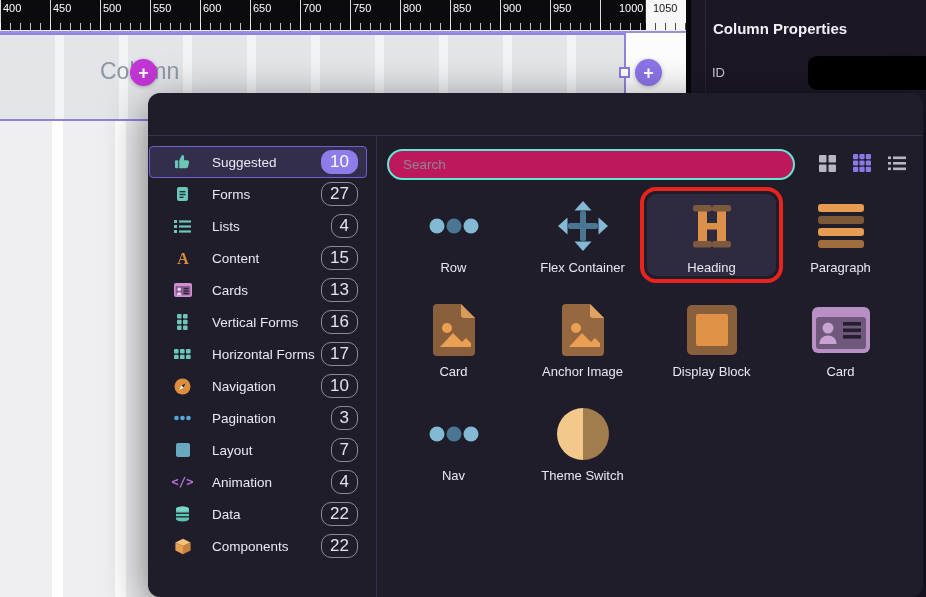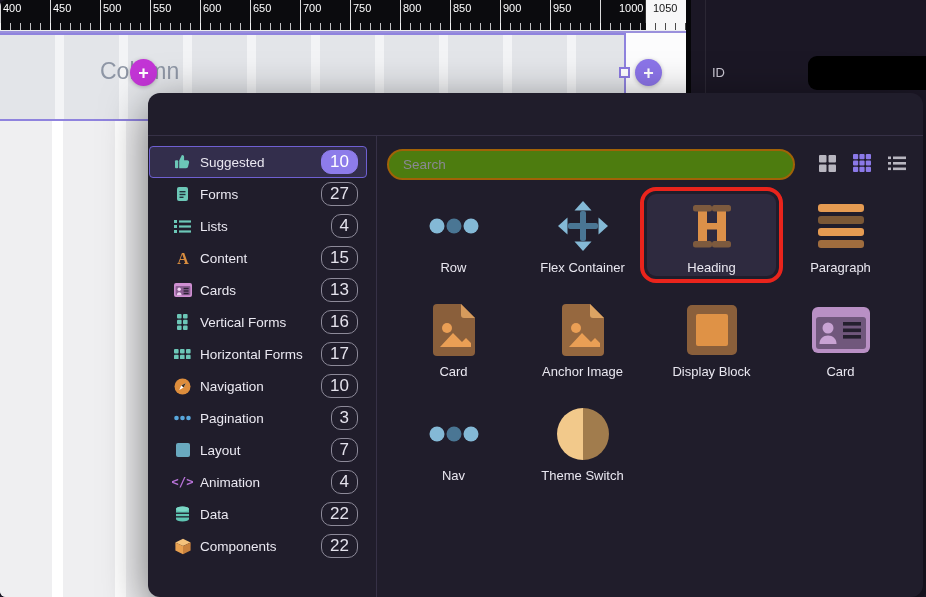--- a/index.html
+++ b/index.html
@@ -1,18 +1,18 @@
 <!DOCTYPE html>
 <html><head>
 <meta charset="utf-8">
 <style>
   * { margin:0; padding:0; box-sizing:border-box; }
   html,body { width:926px; height:597px; overflow:hidden; background:#1b1725;
               font-family:"Liberation Sans", sans-serif; }
-  #stage { position:relative; width:926px; height:597px; overflow:hidden;border-radius:6px; }
+  #stage { position:relative; width:926px; height:597px; overflow:hidden; }
 
   
   .ruler { position:absolute; left:0; top:0; width:686px; height:30px; background:#0b0b0e; }
   .ruler .major { position:absolute; inset:0;
     background-image:repeating-linear-gradient(90deg, rgba(255,255,255,.85) 0 1px, transparent 1px 50px); }
   .ruler .minor { position:absolute; left:0; right:0; bottom:0; height:7px;
     background-image:repeating-linear-gradient(90deg, rgba(255,255,255,.75) 0 1px, transparent 1px 10px); }
   .ruler .light-zone { position:absolute; left:645px; top:0; width:41px; height:30px; background:#f7f7f8; }
   .ruler .light-zone .major { background-image:repeating-linear-gradient(90deg, rgba(0,0,0,.8) 0 1px, transparent 1px 50px); }
   .ruler .light-zone .minor { position:absolute; left:0; right:0; bottom:0; height:7px;
@@ -53,28 +53,28 @@
     background:#201d2b; border-radius:12px; box-shadow:0 12px 45px rgba(0,0,0,.55);
     display:flex; flex-direction:column; z-index:10; overflow:hidden; }
   .modal-header { height:43px; border-bottom:1px solid #363146; flex:none; }
   .modal-body { flex:1; display:flex; min-height:0; }
 
   .m-sidebar { width:229px; flex:none; border-right:1px solid #363146; padding-top:10px; }
   .sb-item { height:32px; display:flex; align-items:center; padding:0 8px 0 22px;
     margin:0 9px 0 1px; border:1px solid transparent; border-radius:4px; cursor:pointer; }
   .sb-item.selected { background:#332e4c; border-color:#6f60d2; }
   .sb-icon { width:21px; display:flex; justify-content:center; align-items:center; flex:none; }
-  .sb-label { margin-left:7px; font-size:13.5px; color:#eae8f1; white-space:nowrap; }
+  .sb-label { margin-left:19px; font-size:13.5px; color:#eae8f1; white-space:nowrap; }
   .sb-badge { margin-left:auto; border:1px solid #8d8a99; border-radius:10px; padding:1px 8px;
     font-size:17px; color:#e4e2ec; min-width:14px; text-align:center; }
   .sb-item.selected .sb-badge { background:#8d7cea; border-color:#8d7cea; color:#fff; }
 
   .m-content { flex:1; position:relative; padding:13px 14px 0 10px; display:flex; flex-direction:column; }
   .search-row { display:flex; align-items:center; flex:none; }
-  .search-input { width:408px; height:31px; background:#4d7c0f; border:2px solid #a16207;
+  .search-input { width:408px; height:31px; background:#be185d; border:2px solid #5eead4;
     border-radius:16px; color:#ccc9d6; font-size:13.5px; padding:0 14px; outline:none; }
   .search-input::placeholder { color:#8a8894; }
   .view-btns { margin-left:auto; display:flex; align-items:center; gap:17px; padding-right:3px; }
   .view-btn { background:none; border:none; padding:0; cursor:pointer; display:flex; }
 
   .tiles { margin:14px 0 0 2px; width:516px; display:grid;
     grid-template-columns:repeat(4, 129px); grid-auto-rows:82px; row-gap:22px; }
   .tile { display:flex; flex-direction:column; align-items:center; justify-content:flex-end; cursor:pointer; }
   .tile-icon-wrap { flex:1; display:flex; align-items:center; justify-content:center; width:100%; }
   .tile-label { font-size:13px; color:#e9e7f0; margin-top:3px; height:16px; white-space:nowrap; }
@@ -117,20 +117,21 @@
   <div class="purple-top-line"></div>
   <div class="selection-outline"></div>
   <div class="column-label">Column</div>
   <div class="plus-btn plus-magenta">+</div>
   <div class="square-handle"></div>
   <div class="plus-btn plus-purple">+</div>
   <div class="black-bar"></div>
 
   <div class="props">
     <div class="inner-line"></div>
+    <div class="props-title">Column Properties</div>
     <div class="props-field-label">ID</div>
     <input class="props-input" type="text" value="" style="">
   </div>
 
   <div class="modal">
     <div class="modal-header"></div>
     <div class="modal-body">
       <div class="m-sidebar" id="sidebar-list">
           <div class="sb-item selected">
             <span class="sb-icon">

